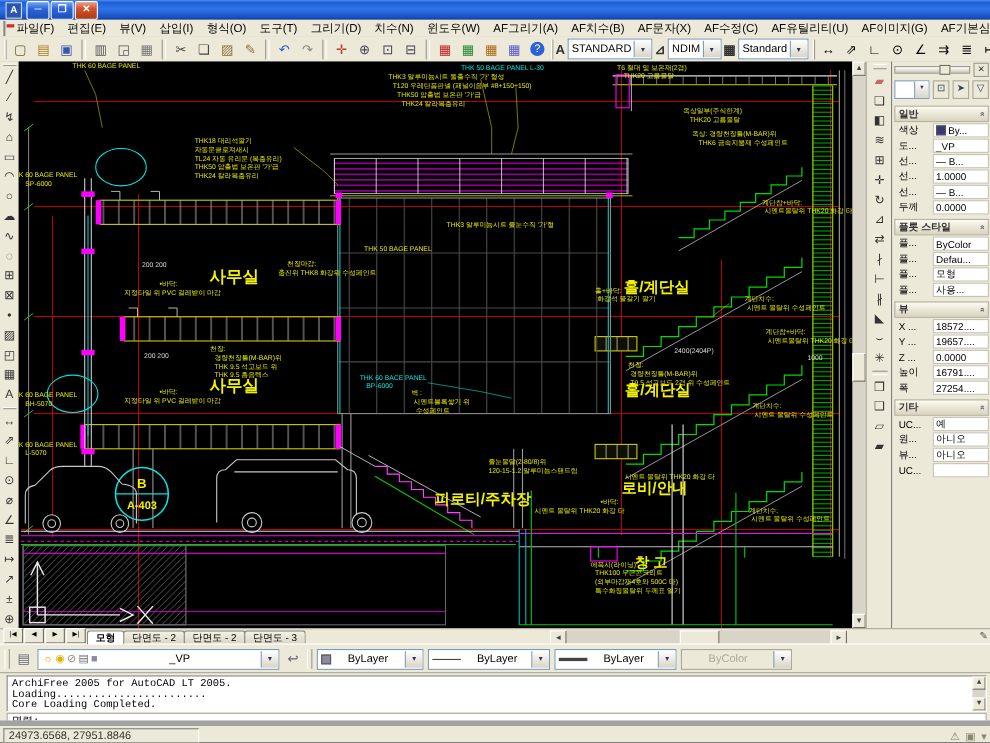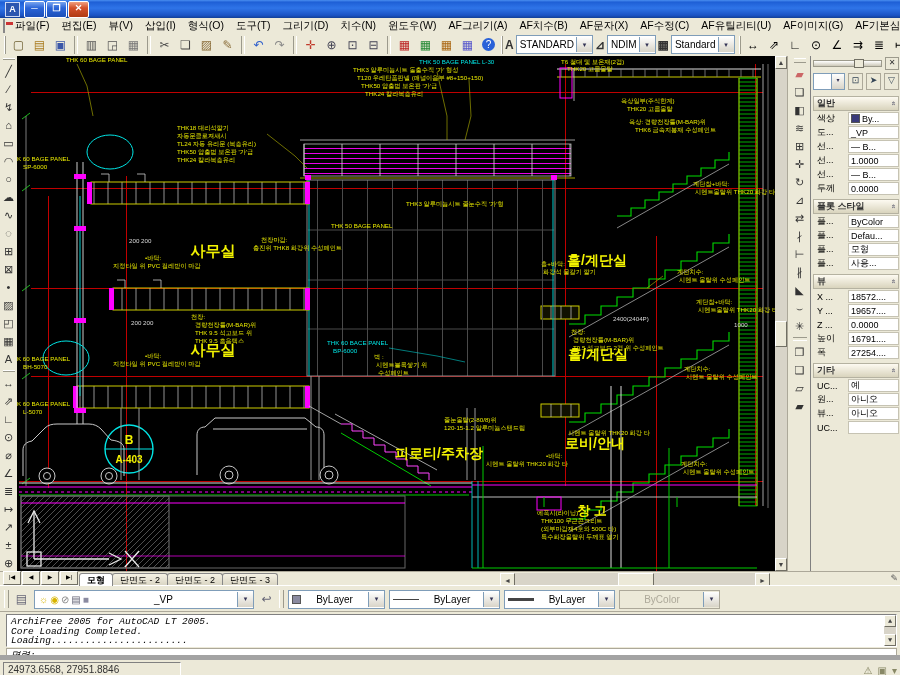--- a/index.html
+++ b/index.html
@@ -95,21 +95,21 @@
   .tab-corner{position:absolute;right:2px;top:1px;font-size:9px;color:#555;}
   
   .layer-row{position:absolute;top:585px;left:0;right:0;height:26px;background:#ece9d8;
     border-top:1px solid #fff;display:flex;align-items:center;padding-left:2px;}
   .lco{display:flex;align-items:center;margin-right:2px;font-size:10px;}
   .lco .ic{margin:0 1px;font-size:10px;}
   .lw-bar{display:inline-block;width:26px;height:3px;background:#444;margin-right:4px;}
   .lt-line{display:inline-block;width:26px;height:1px;background:#444;margin-right:4px;}
   
   .cmd{position:absolute;top:611px;left:0;right:0;height:44px;background:#ece9d8;
-    border-top:1px solid #aca899;padding:2px 3px 0 6px;font-style:italic;}
+    border-top:1px solid #aca899;padding:2px 3px 0 6px;}
   .cmd-hist{position:relative;height:30px;background:#fff;border:1px solid #808080;
     border-right-color:#fff;border-bottom-color:#fff;
     font-family:"Liberation Mono","DejaVu Sans Mono",monospace;font-size:9.5px;
     padding:1px 14px 0 4px;overflow:hidden;}
   .cmd-line{height:9.5px;white-space:pre;}
   .cmd-sb{position:absolute;right:0;top:0;bottom:0;width:12px;background:#d8d4c8;}
   .cmd-prompt{height:12px;background:#fff;border:1px solid #aca899;margin-top:1px;
     font-family:"Liberation Mono","DejaVu Sans Mono",monospace;font-size:9.5px;padding-left:4px;}
   
   .statusbar{position:absolute;top:655px;left:0;right:0;height:20px;background:#ece9d8;
@@ -932,22 +932,22 @@
     <div class="combo disabled" style="width:96px;">
       <span class="cval">ByColor</span>
       <span class="arr">▾</span>
     </div>
   </div>
 
   <div class="cmd">
     <div class="cmd-hist">
       <div id="cmd-history">
           <div class="cmd-line">ArchiFree 2005 for AutoCAD LT 2005.</div>
+          <div class="cmd-line">Loading........................</div>
           <div class="cmd-line">Core Loading Completed.</div>
-          <div class="cmd-line">Loading........................</div>
         </div>
       <div class="cmd-sb">
         <div class="sbtn" style="left:0;top:0;width:10px;height:10px;">▲</div>
         <div class="sbtn" style="left:0;bottom:0;width:10px;height:10px;">▼</div>
       </div>
     </div>
     <div class="cmd-prompt">명령:</div>
   </div>
 
   <div class="statusbar">

